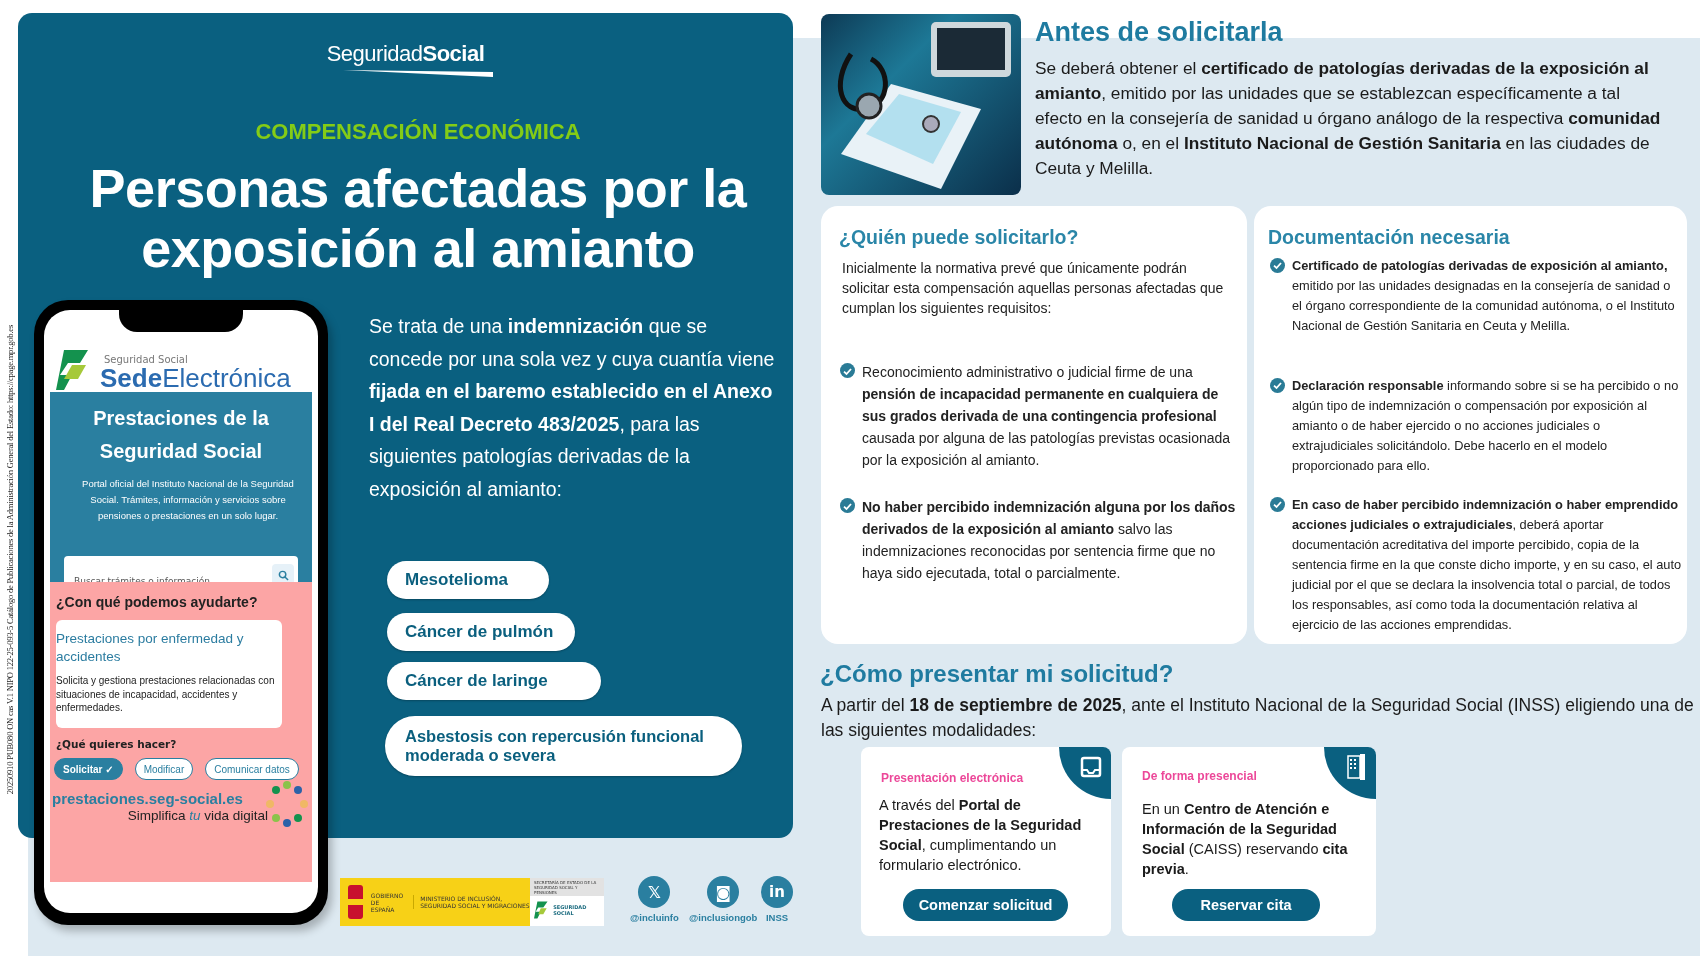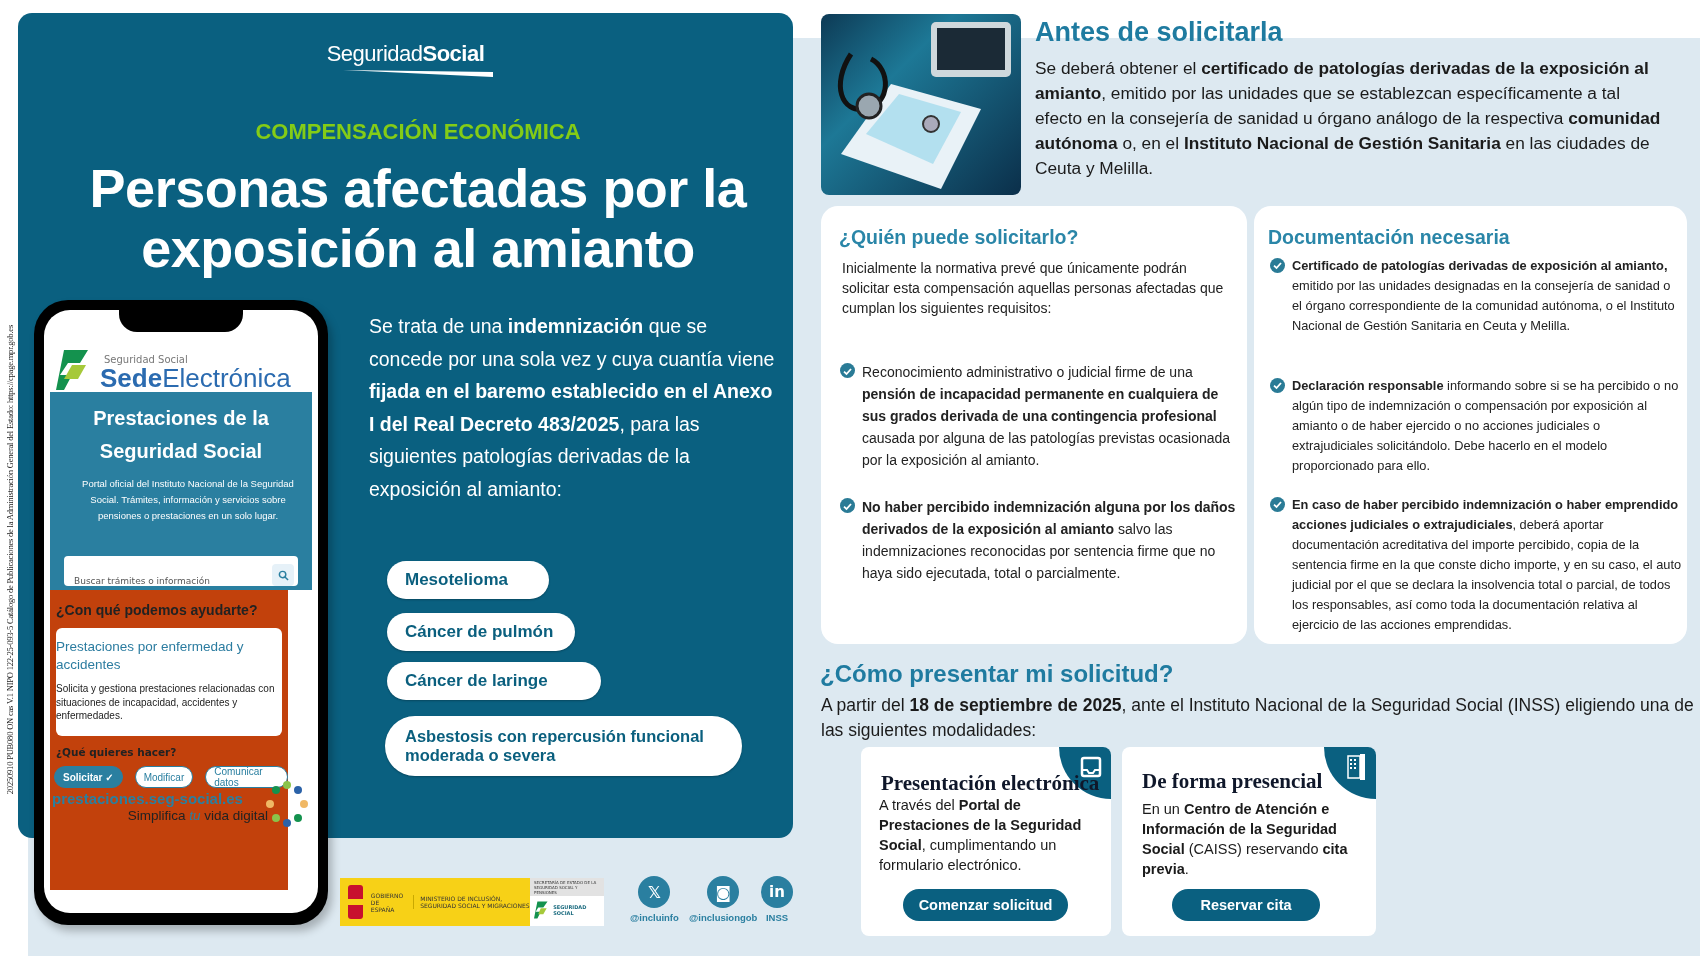--- a/index.html
+++ b/index.html
@@ -25,21 +25,21 @@
 .sede-text{margin-left:6px;line-height:1}
 .sede-text .small{font-size:10px;color:#777;display:block;margin-left:4px}
 .sede-text .big{font-size:26px;color:#2b6bb0;font-family:"Liberation Sans",sans-serif}
 .sede-text .big b{font-weight:700}
 .blue-band{position:absolute;left:6px;top:82px;width:262px;height:198px;background:#2a7fa0}
 .blue-band h3{color:#fff;font-size:20px;font-weight:700;text-align:center;line-height:33px;margin-top:10px;font-family:"Liberation Sans",sans-serif}
 .blue-band p{color:#fff;font-size:9.5px;text-align:center;line-height:16px;margin:8px 10px 0 24px;font-family:"Liberation Sans",sans-serif}
 .search{position:absolute;left:14px;top:164px;width:234px;height:30px;background:#fff;border-radius:4px;display:flex;align-items:flex-end;justify-content:space-between;padding:0 4px 0 10px}
 .search span{font-size:9px;color:#555}
 .search .sbtn{width:22px;height:22px;background:#e6f1f8;border-radius:4px;display:flex;align-items:center;justify-content:center}
-.help{position:absolute;left:6px;top:280px;width:238px;height:300px;background:#c2410c}
+.help{position:absolute;left:6px;top:272px;width:262px;height:300px;background:#fca5a5}
 .help h4{font-size:14px;font-weight:700;color:#222;margin:12px 0 0 6px;font-family:"Liberation Sans",sans-serif}
 .help .card{position:absolute;left:6px;top:38px;width:226px;height:108px;background:#fff;border-radius:6px;padding:10px 0}
 .help .card .ct{color:#2b7ca0;font-size:13.5px;line-height:18px;font-family:"Liberation Sans",sans-serif}
 .help .card .cd{color:#222;font-size:10px;line-height:13.5px;margin-top:8px;font-family:"Liberation Sans",sans-serif}
 .help .q{position:absolute;left:6px;top:156px;font-size:10.5px;font-weight:700;color:#222}
 .chips{position:absolute;left:4px;top:176px;display:flex;gap:12px}
 .chip{height:22px;border-radius:11px;border:1px solid #2a7fa0;color:#2a7fa0;font-size:10px;display:flex;align-items:center;padding:0 8px;background:#fff;font-family:"Liberation Sans",sans-serif}
 .chip.active{background:#2a7fa0;color:#fff;font-weight:700}
 .portal{position:absolute;left:8px;top:478px;width:260px;height:60px}
 .portal .url{position:absolute;left:0;top:2px;color:#2a7fa0;font-weight:700;font-size:15px;font-family:"Liberation Sans",sans-serif}
@@ -64,21 +64,21 @@
 .card{position:absolute;background:#fff;border-radius:17px}
 .card h2{font-size:19.5px;color:#2a86a8;font-weight:700;font-family:"Liberation Sans",sans-serif}
 .plain{font-size:14px;line-height:20px;color:#222;font-family:"Liberation Sans",sans-serif}
 .checkitem{position:relative;padding-left:22px}
 .checkitem .ck{position:absolute;left:0;top:2px;width:15px;height:15px;border-radius:50%;background:#2a7b96}
 .como-title{position:absolute;left:820px;top:660px;font-size:24px}
 .como-text{position:absolute;left:821px;top:693px;width:880px;font-size:17.5px;line-height:25px;color:#1b1b1b;font-family:"Liberation Sans",sans-serif}
 .modal{position:absolute;top:747px;height:189px;background:#fff;border-radius:8px;overflow:hidden}
 .modal .corner{position:absolute;right:0;top:0;width:52px;height:52px;background:#0a6080;border-bottom-left-radius:52px}
 .modal .corner span{position:absolute;right:9px;top:9px;width:22px;height:22px;display:flex;align-items:center;justify-content:center}
-.modal h5{position:absolute;font-size:21px;color:#0f172a;font-weight:700;font-family:Liberation Serif, serif}
+.modal h5{position:absolute;font-size:12px;color:#ec4899;font-weight:700;font-family:Liberation Sans, sans-serif}
 .modal .mt{position:absolute;font-size:14.5px;line-height:20px;color:#1b1b1b;font-family:"Liberation Sans",sans-serif}
 .btn{position:absolute;height:32px;border-radius:16px;background:#0a6080;color:#fff;font-weight:700;font-size:14.5px;display:flex;align-items:center;justify-content:center;font-family:"Liberation Sans",sans-serif}
 </style>
 </head>
 <body>
 
 <div id="root">
   <div class="bg-light"></div>
 
   <div class="side-note">

